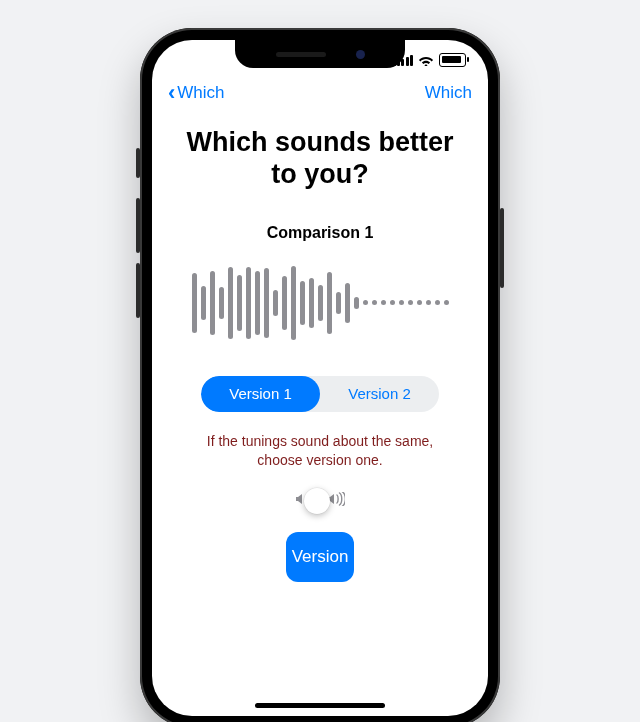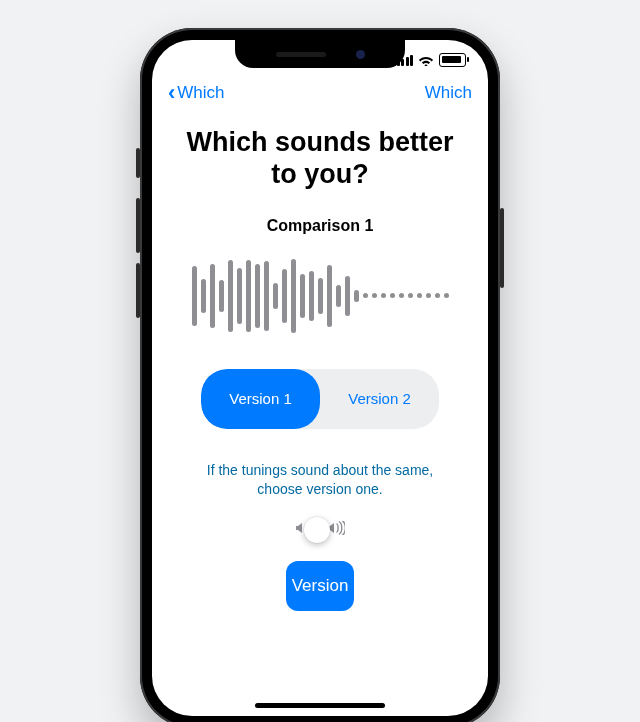--- a/index.html
+++ b/index.html
@@ -62,35 +62,35 @@
   .batt i{display:block;background:#000;margin:1.5px;height:7px;width:19px;border-radius:1px;}
   .nav{
     display:flex;justify-content:space-between;align-items:center;
     padding:2px 16px 8px;font-size:17px;color:#007aff;
   }
   .nav .back{display:flex;align-items:center;gap:2px;cursor:pointer;}
   .chev{font-size:22px;font-weight:600;line-height:1;}
   .nav .cancel{cursor:pointer;}
   .content{flex:1;padding:6px 24px 0;text-align:center;display:flex;flex-direction:column;align-items:center;}
   h1{font-size:27px;font-weight:700;line-height:1.2;margin:8px 10px 14px;}
-  .subtitle{font-size:16px;font-weight:600;margin:12px 0 14px;}
+  .subtitle{font-size:16px;font-weight:600;margin:19px 0 14px;}
   .wave{
     height:90px;display:flex;align-items:center;justify-content:center;gap:4px;margin:2px 0 28px;
   }
   .wave span{display:block;background:#8e8e93;border-radius:3px;}
   .seg{
-    display:flex;background:#eceef0;border-radius:26px;height:60px;width:238px;
+    display:flex;background:#eceef0;border-radius:26px;height:36px;width:238px;
     margin:0 auto 16px;overflow:hidden;
   }
   .seg button{
     flex:1;border:0;background:transparent;font-size:15px;font-weight:500;
     color:#007aff;cursor:pointer;
   }
   .seg button.sel{background:#007aff;color:#fff;border-radius:26px;}
-  .hint{font-size:14px;line-height:1.35;margin:16px 18px 18px;color:#0369a1;}
+  .hint{font-size:14px;line-height:1.35;margin:4px 18px 18px;color:#7f1d1d;}
   .vol{
     display:flex;align-items:center;gap:10px;margin:4px 6px 22px;
   }
   .track{
     flex:1;height:3px;background:#d6d6d8;border-radius:2px;position:relative;
   }
   .track .fill{position:absolute;left:0;top:0;height:100%;background:#007aff;border-radius:2px;}
   .track .thumb{
     position:absolute;top:50%;transform:translate(-50%,-50%);
     width:26px;height:26px;background:#fff;border-radius:50%;

